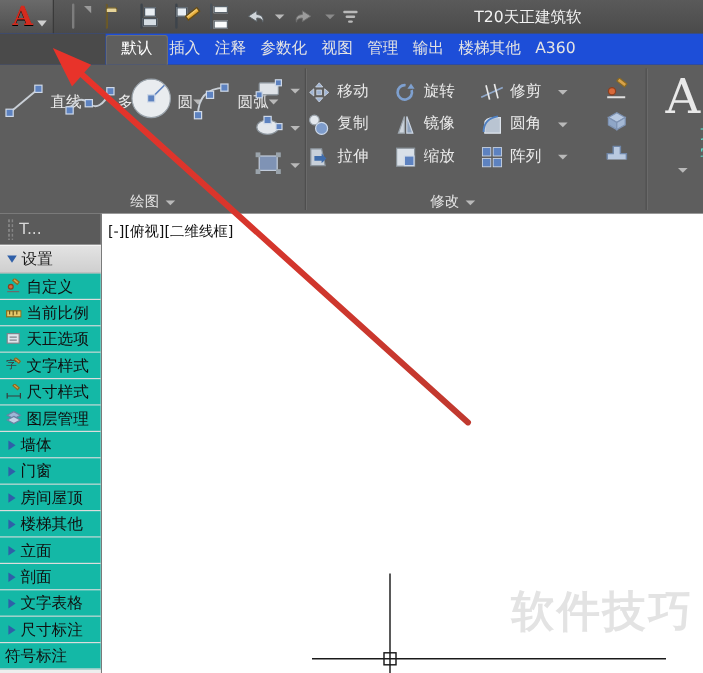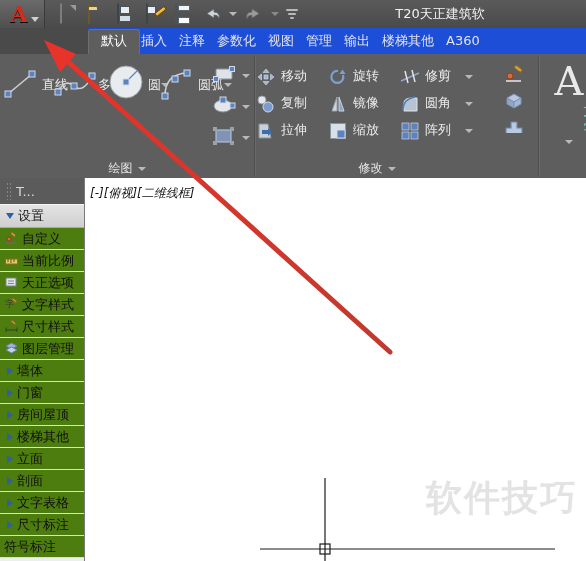--- a/index.html
+++ b/index.html
@@ -187,21 +187,21 @@
     height:22px;display:flex;align-items:center;gap:4px;padding-left:4px;
     background:linear-gradient(#e3e3e3,#cfcfcf);
     border-bottom:1px solid #a8a8a8;border-top:1px solid #f4f4f4;
   }
   .pgroup .lbl{
     font-size:13px;color:#1a1a1a;display:flex;justify-content:space-between;
     width:54px;padding-right:2px;
   }
   .pitem{
     height:21px;display:flex;align-items:center;gap:4px;padding-left:4px;
-    border-bottom:1px solid #dcdcdc;background:#4d7c0f;
+    border-bottom:1px solid #dcdcdc;background:#14b8a6;
   }
   .pitem .lbl{font-size:13px;color:#101010;white-space:nowrap;
               display:flex;justify-content:space-between;width:54px;padding-right:2px;}
   .pitem .ic{width:14px;height:14px;display:flex;align-items:center;justify-content:center;}
   .tri-right{
     width:0;height:0;border-top:4px solid transparent;
     border-bottom:4px solid transparent;border-left:6px solid #2f5fa8;
     margin-left:3px;
   }
   .tri-dn-blue{
@@ -210,24 +210,24 @@
     margin-left:2px;
   }
 
   
   #canvas{
     position:absolute;left:85px;top:178px;width:501px;height:383px;
     background:#ffffff;overflow:hidden;
   }
   #vplabel{
     position:absolute;left:5px;top:7px;font-size:12px;color:#111;
-    font-family:"DejaVu Sans","Liberation Sans",sans-serif;white-space:nowrap;font-style:italic;
+    font-family:"DejaVu Sans","Liberation Sans",sans-serif;white-space:nowrap;
   }
   #watermark{
-    position:absolute;right:8px;top:296px;font-size:36px;color:#e3e3e3;
+    position:absolute;right:8px;top:308px;font-size:36px;color:#e3e3e3;
     letter-spacing:2px;white-space:nowrap;font-weight:bold;
   }
   #crosshair{position:absolute;left:0;top:0;width:501px;height:383px;}
 
   
   #annot{position:absolute;left:0;top:0;width:586px;height:561px;pointer-events:none;}
 </style>
 </head>
 <body>
 

